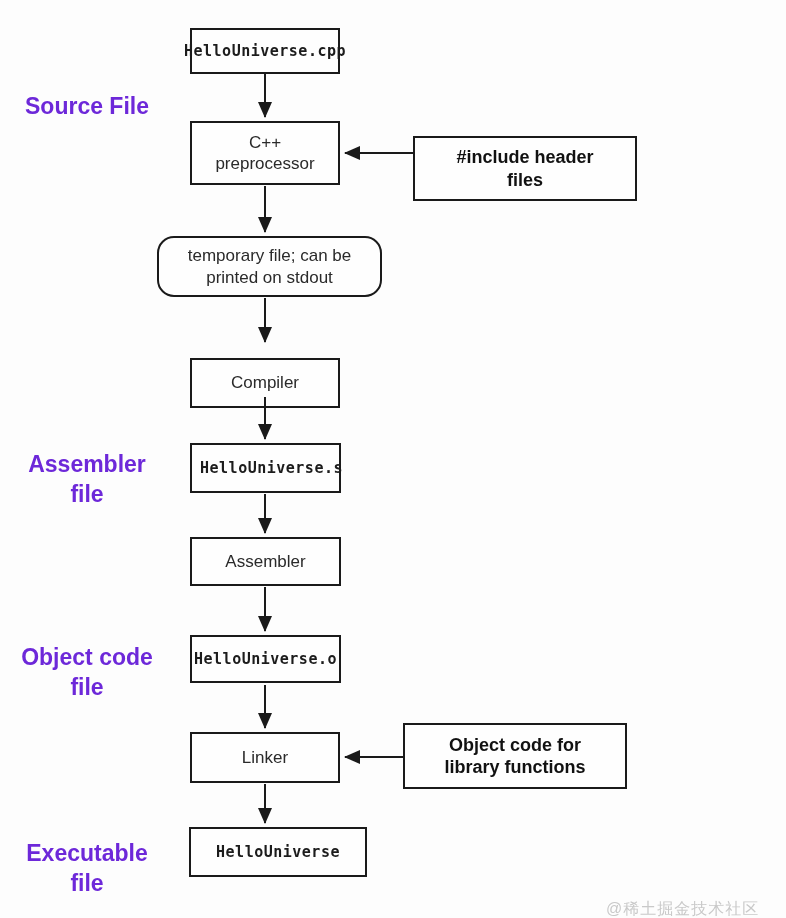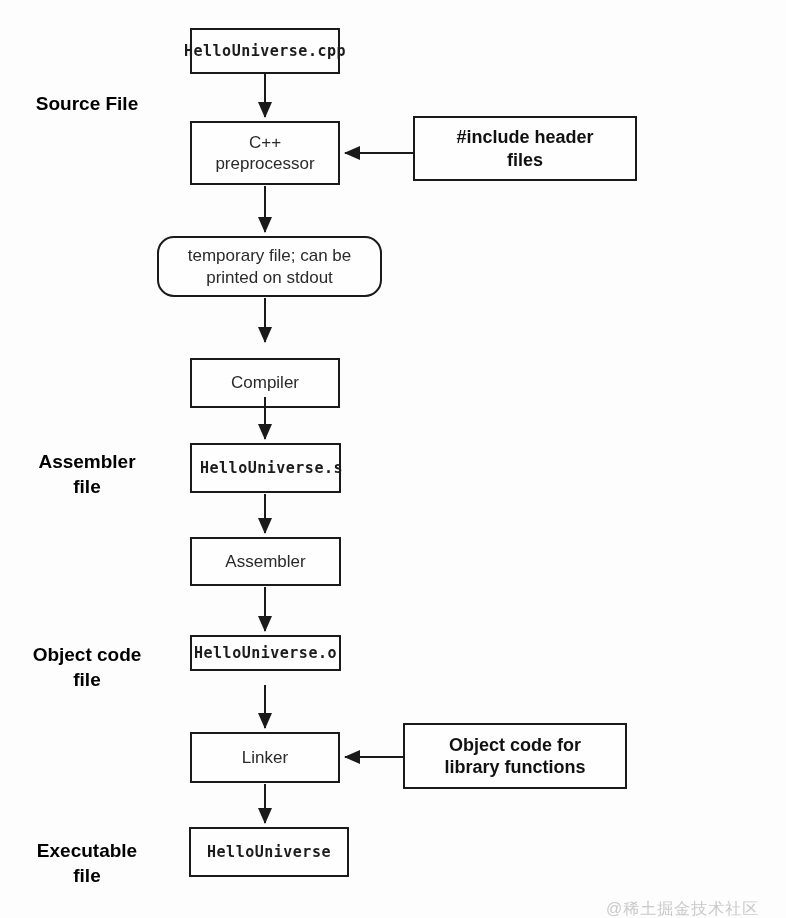--- a/index.html
+++ b/index.html
@@ -41,23 +41,23 @@
   }
   .boldnote {
     font-size: 18px;
     font-weight: bold;
     color: #111;
   }
   .stage-label {
     position: absolute;
     width: 140px;
     text-align: center;
-    font-size: 19px;
+    font-size: 23px;
     font-weight: bold;
-    color: #000000;
+    color: #6d28d9;
     white-space: pre-line;
     line-height: 1.3;
   }
   .arrows {
     position: absolute;
     left: 0;
     top: 0;
     pointer-events: none;
   }
   .watermark {
@@ -92,27 +92,27 @@
 
   <div class="box plain" style="left:157px; top:236px; width:225px; height:61px;border-radius:17px;">temporary file; can be
 printed on stdout</div>
 
   <div class="box plain" style="left:190px; top:358px; width:150px; height:50px;">Compiler</div>
 
   <div class="box mono" style="left:190px; top:443px; width:151px; height:50px;padding-left:12px;">HelloUniverse.s</div>
 
   <div class="box plain" style="left:190px; top:537px; width:151px; height:49px;">Assembler</div>
 
-  <div class="box mono" style="left:190px; top:635px; width:151px; height:36px;">HelloUniverse.o</div>
+  <div class="box mono" style="left:190px; top:635px; width:151px; height:48px;">HelloUniverse.o</div>
 
   <div class="box plain" style="left:190px; top:732px; width:150px; height:51px;">Linker</div>
 
-  <div class="box mono" style="left:189px; top:827px; width:160px; height:50px;">HelloUniverse</div>
+  <div class="box mono" style="left:189px; top:827px; width:178px; height:50px;">HelloUniverse</div>
 
-  <div class="box boldnote" style="left:413px; top:116px; width:224px; height:65px;">#include header
+  <div class="box boldnote" style="left:413px; top:136px; width:224px; height:65px;">#include header
 files</div>
 
   <div class="box boldnote" style="left:403px; top:723px; width:224px; height:66px;">Object code for
 library functions</div>
 
   <svg class="arrows" width="786" height="918" viewBox="0 0 786 918">
     <defs>
       <marker id="arrow" markerWidth="10" markerHeight="9" refX="7.5" refY="3.5" orient="auto" markerUnits="strokeWidth">
         <path d="M0,0 L8,3.5 L0,7 Z" fill="#1a1a1a"></path>
       </marker>

